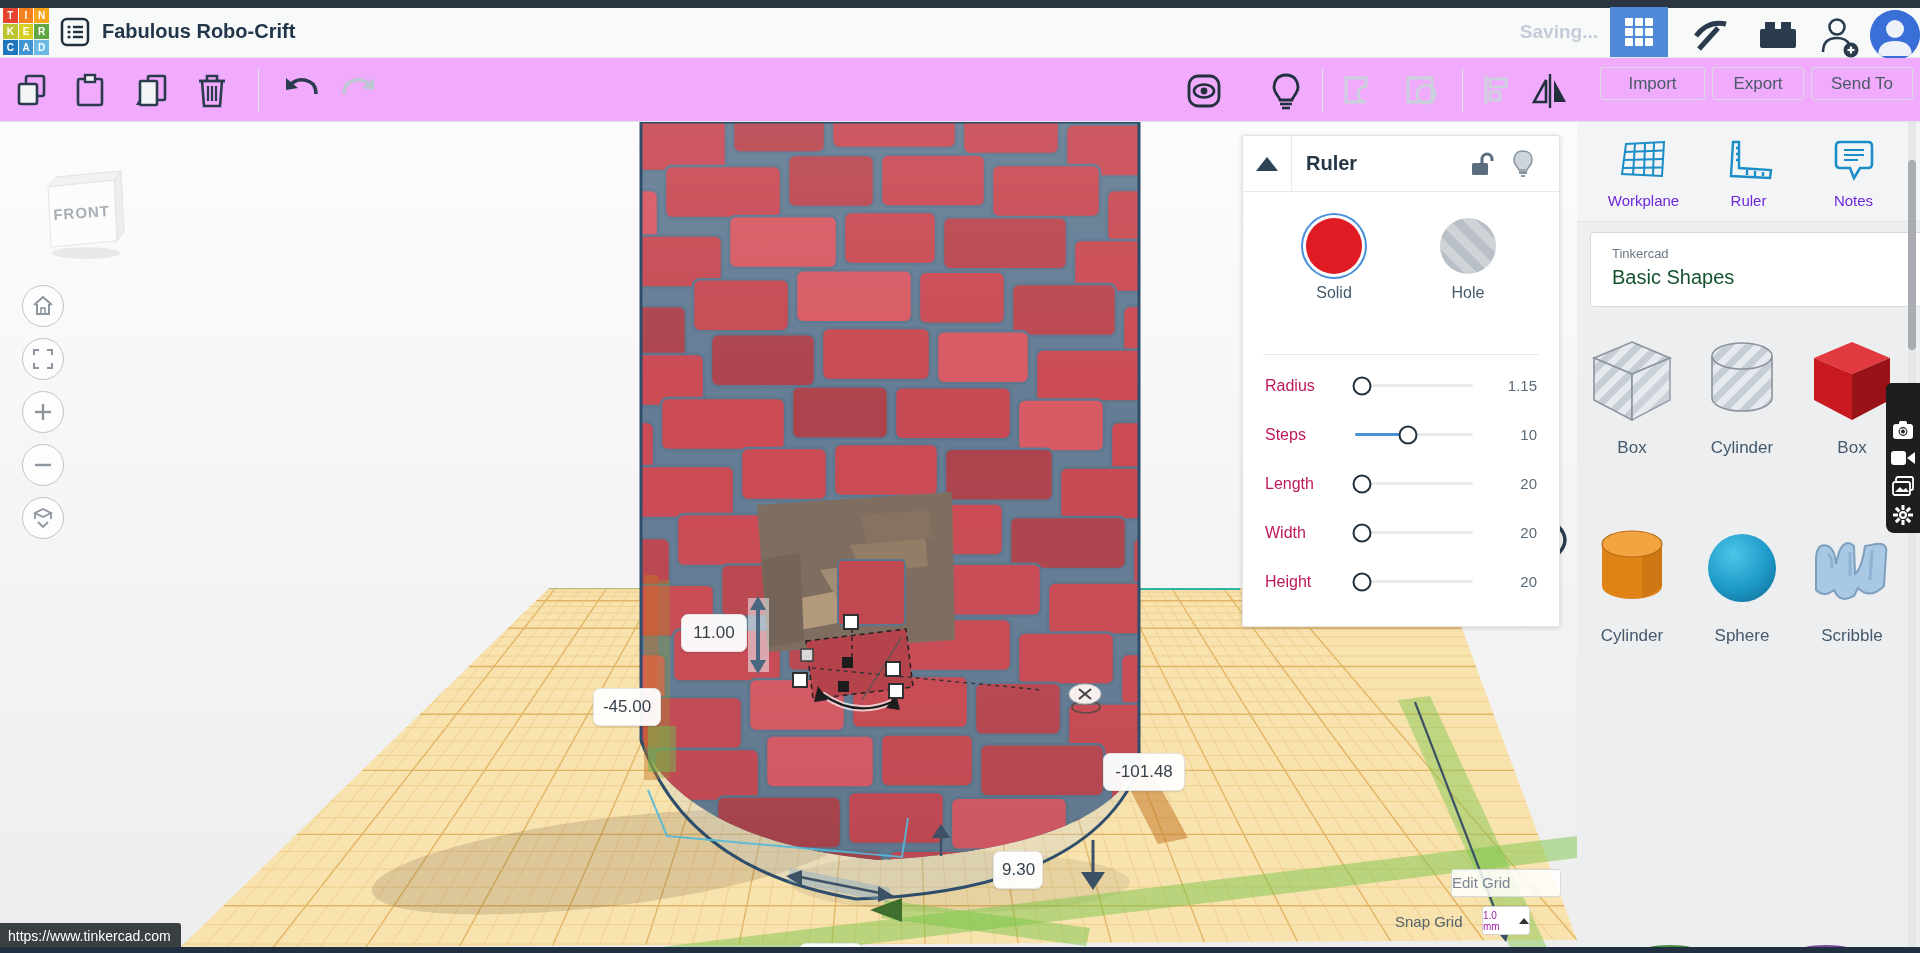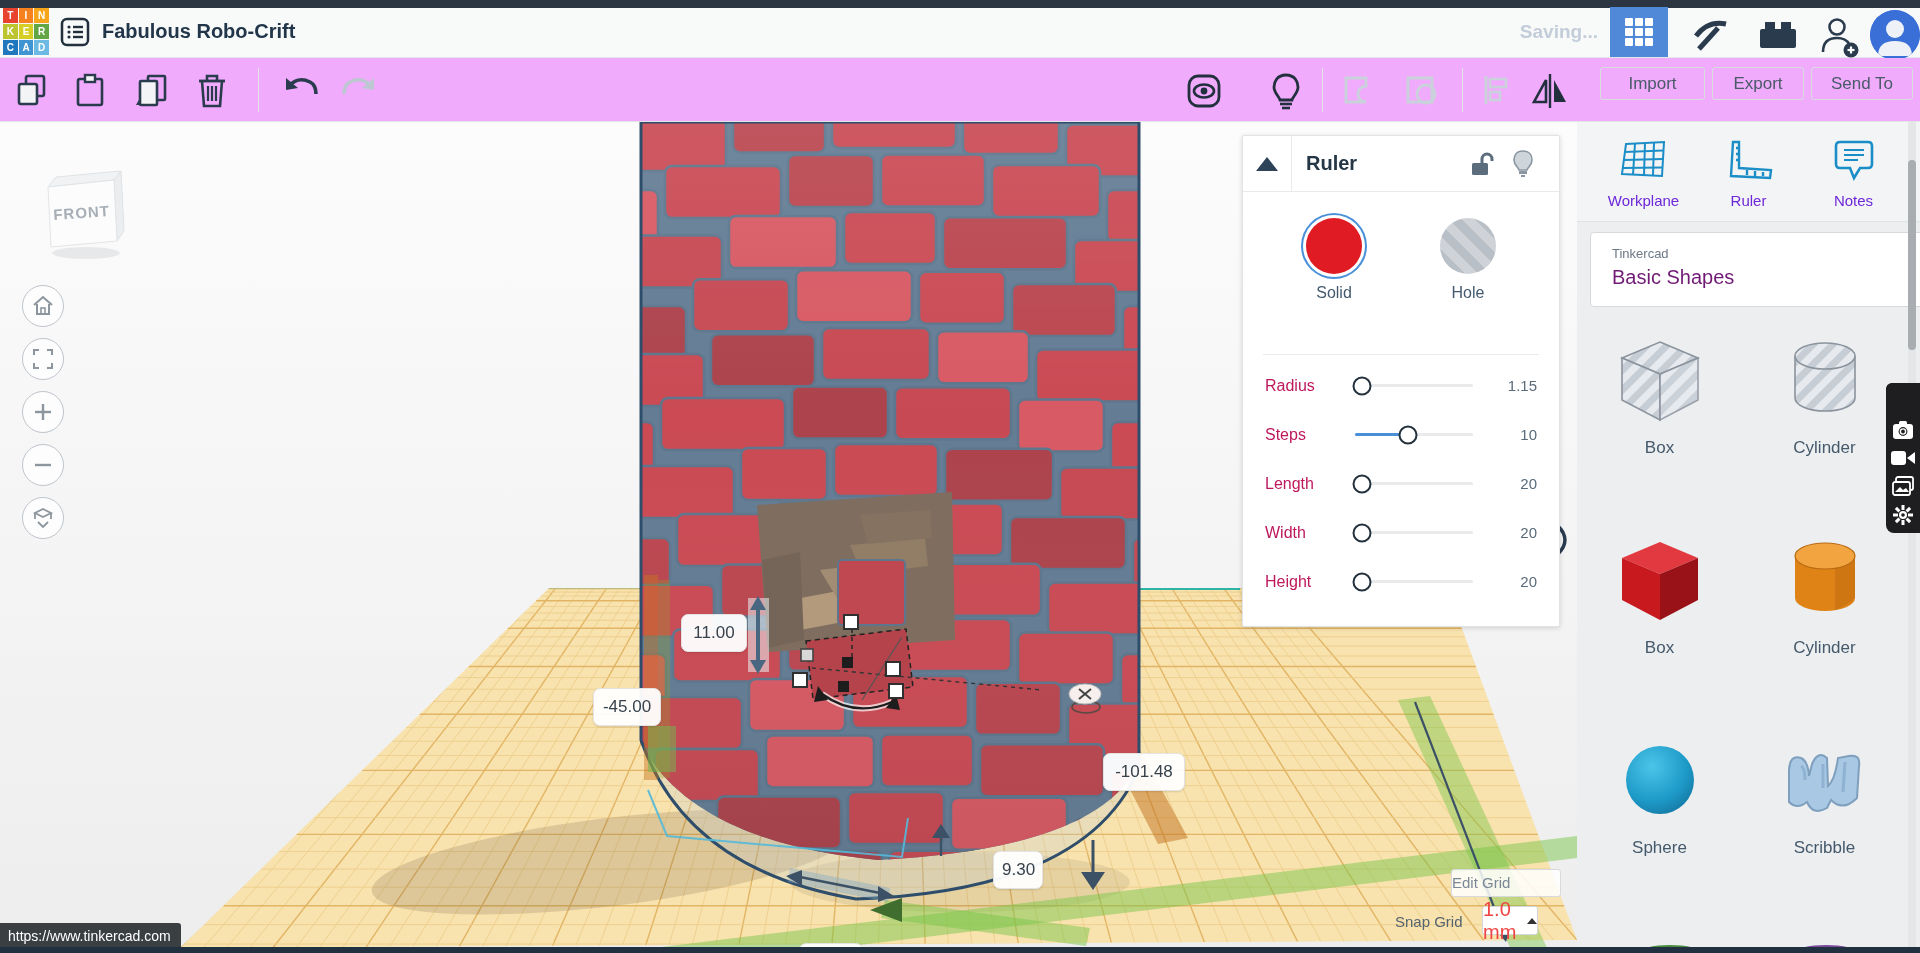--- a/index.html
+++ b/index.html
@@ -45,24 +45,24 @@
     display:flex; align-items:center; justify-content:center; }
 
   .measure { position:absolute; background:rgba(255,255,255,0.95); border:1px solid #e3e3e3;
     border-radius:7px; color:#37424c; font-size:17px; text-align:center;
     padding:8px 8px; box-shadow:0 1px 2px rgba(0,0,0,0.12); }
 
   .edit-grid { position:absolute; left:1451px; top:747px; width:110px; height:28px;
     border:1px solid #d7dadd; border-radius:3px; background:rgba(255,255,255,0.85);
     color:#7a8894; font-size:15px; line-height:26px; cursor:pointer; }
   .snap-label { position:absolute; left:1395px; top:791px; font-size:15px; color:#55646f; }
-  .snap-select { position:absolute; left:1482px; top:784px; width:56px; height:29px;
+  .snap-select { position:absolute; left:1482px; top:784px; width:48px; height:29px;
     background:#fff; border:1px solid #d4d7da; border-radius:3px; cursor:pointer;
     display:flex; align-items:center; justify-content:center; gap:5px;
-    color:#ef4444; font-size:20px; }
+    color:#a21caf; font-size:10px; }
   .expand-handle { position:absolute; left:1552px; top:398px; width:24px; height:40px; cursor:pointer; }
 
   
   .shape-panel { position:absolute; left:1242px; top:135px; width:318px; height:492px;
     background:#fff; border:1px solid #e1e4e7; border-radius:2px;
     box-shadow:0 1px 5px rgba(0,0,0,0.15); }
   .sp-header { height:56px; border-bottom:1px solid #e8eaec; position:relative; }
   .sp-collapse { position:absolute; left:0; top:0; width:49px; height:56px; border-right:1px solid #e8eaec;
     display:flex; align-items:center; justify-content:center; cursor:pointer; }
   .sp-title { position:absolute; left:63px; top:16px; font-size:20px; font-weight:600; color:#253646; }
@@ -86,25 +86,25 @@
 
   
   .sidebar { position:absolute; left:1577px; top:122px; width:343px; height:831px; background:#eceef0; }
   .sb-tools { position:absolute; left:0; top:0; width:343px; height:100px; background:#f3f4f5;
     border-bottom:1px solid #e0e3e6; display:flex; justify-content:space-around; padding:0 14px; }
   .sb-tool { width:100px; text-align:center; padding-top:16px; cursor:pointer; }
   .sb-tool-label { display:block; margin-top:6px; font-size:15px; color:#6d28d9; }
   .sb-dropdown { position:absolute; left:13px; top:110px; width:390px; height:75px; background:#fff;
     border:1px solid #d7dadd; border-radius:4px; cursor:pointer; }
   .sb-dd-vendor { position:absolute; left:21px; top:13px; font-size:13px; color:#6b7885; }
-  .sb-dd-value { position:absolute; left:21px; top:33px; font-size:20px; color:#701a75; }
+  .sb-dd-value { position:absolute; left:21px; top:33px; font-size:20px; color:#14532d; }
   .sb-dd-caret { position:absolute; right:25px; top:34px; width:0; height:0;
     border-left:9px solid transparent; border-right:9px solid transparent; border-top:11px solid #1b1b1b; }
   .gallery { position:absolute; left:0; top:196px; width:330px; display:grid;
-    grid-template-columns:1fr 1fr; row-gap:12px; }
+    grid-template-columns:1fr 1fr 1fr; row-gap:0; }
   .gal-item { height:188px; text-align:center; padding-top:18px; cursor:pointer; }
   .gal-label { display:block; margin-top:8px; font-size:17px; color:#44596b; }
   .peek { position:absolute; width:62px; height:16px; border-radius:50% 50% 0 0; top:823px; }
 
   .scrollbar-track { position:absolute; left:1908px; top:122px; width:8px; height:831px; background:#e4e6e8; }
   .scrollbar-thumb { position:absolute; left:1908px; top:160px; width:8px; height:190px;
     background:#a9adb1; border-radius:4px; cursor:pointer; }
 
   
   .capture-bar { position:absolute; left:1886px; top:383px; width:34px; height:150px;

